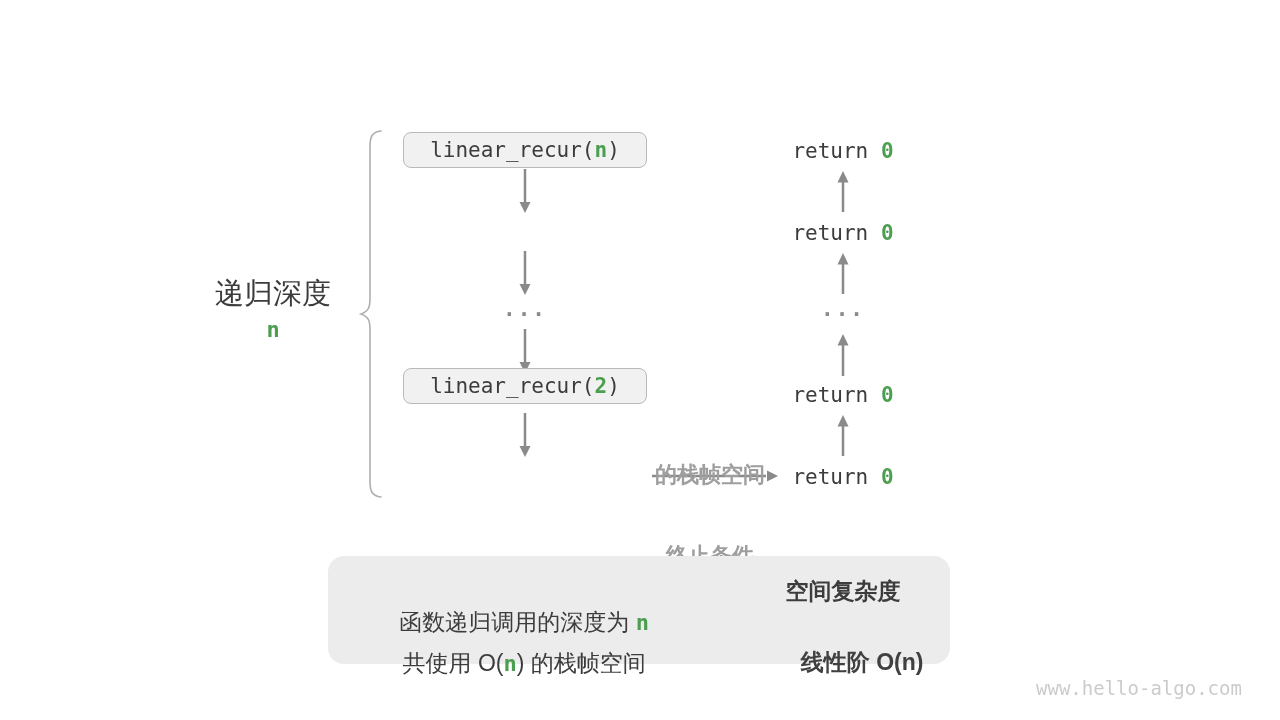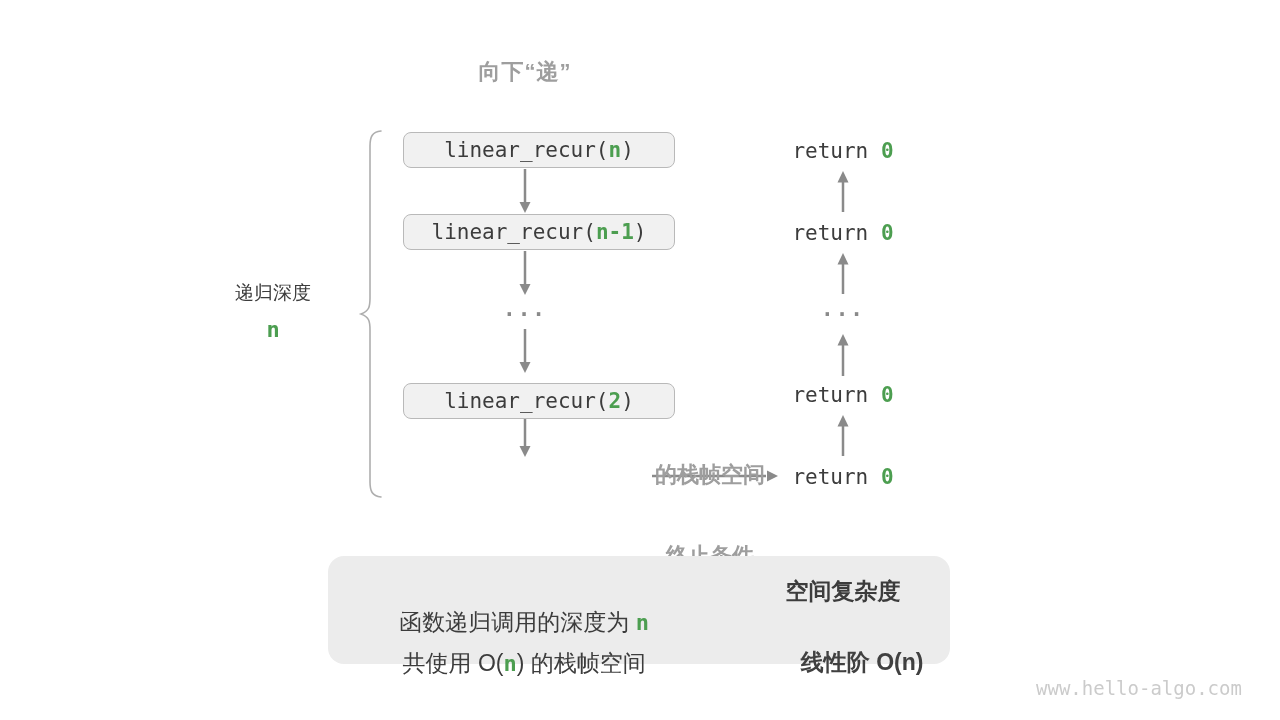--- a/index.html
+++ b/index.html
@@ -6,40 +6,40 @@
   .stage{
     position:relative;width:1280px;height:720px;background:#ffffff;overflow:hidden;
     font-family:"Liberation Sans",sans-serif;color:#3c3c3c;
   }
   .abs{position:absolute;}
   .hdr{
     position:absolute;top:58px;height:28px;line-height:28px;text-align:center;
     font-size:22px;font-weight:bold;color:#9e9e9e;letter-spacing:1px;white-space:pre;
   }
   .callbox{
-    position:absolute;left:403px;width:272px;height:36px;box-sizing:border-box;
+    position:absolute;left:403px;width:244px;height:36px;box-sizing:border-box;
     background:#f1f1f1;border:1.5px solid #b9b9b9;border-radius:8px;
     display:flex;align-items:center;justify-content:center;
   }
   .code{
     font-family:"DejaVu Sans Mono","Liberation Mono",monospace;
     font-size:21px;color:#3c3c3c;white-space:pre;
   }
   .g{color:#4c9e50;font-weight:bold;}
   .ret{
     position:absolute;left:743px;width:200px;height:24px;line-height:24px;text-align:center;
   }
   .dots{
     position:absolute;height:24px;line-height:24px;text-align:center;
     font-family:"DejaVu Sans Mono","Liberation Mono",monospace;
     font-size:21px;font-weight:bold;color:#8a8a8a;letter-spacing:2px;white-space:pre;
   }
   .depth-label{
     position:absolute;left:203px;top:279px;width:140px;height:28px;line-height:28px;
-    text-align:center;font-size:19px;color:#3c3c3c;white-space:pre;
+    text-align:center;font-size:29px;color:#3c3c3c;white-space:pre;
   }
   .depth-var{
     position:absolute;left:203px;top:317px;width:140px;height:26px;line-height:26px;
     text-align:center;font-family:"DejaVu Sans Mono","Liberation Mono",monospace;
     font-size:22px;font-weight:bold;color:#4c9e50;
   }
   .note{
     position:absolute;left:640px;top:407px;width:140px;text-align:center;
     font-size:22px;font-weight:bold;color:#9e9e9e;line-height:27px;white-space:pre;
   }
@@ -106,33 +106,29 @@
     <g>
       <line x1="652" y1="476" x2="766" y2="476"></line>
         <polygon class="head" points="778,476 767,470.5 767,481.5"></polygon>
     </g>
 
     <path d="M 381 131 C 372 132 370 137 370 146 L 370 298 C 370 307 369 311 361 314 C 369 317 370 321 370 330 L 370 482 C 370 491 372 496 381 497" fill="none" stroke="#aeaeae" stroke-width="1.6" stroke-linecap="round"></path>
 
     <polygon points="688,603 712,603 712,593 736,611.5 712,630 712,620 688,620" fill="#c7c7c7"></polygon>
   </svg>
 
-  <div class="hdr" style="left:403px;width:244px">向下“递”</div>
 
   <div class="depth-label">递归深度</div>
   <div class="depth-var">n</div>
 
   <div class="callbox" style="top:132px">
     <span class="code"><span>linear_recur(</span><span class="g">n</span><span>)</span></span>
   </div>
-  <div class="callbox" style="top:214px">
-    <span class="code"><span>linear_recur(</span><span class="g">n-1</span><span>)</span></span>
-  </div>
   <div class="dots" style="left:403px;width:244px;top:297px">...</div>
-  <div class="callbox" style="top:383px">
+  <div class="callbox" style="top:368px">
     <span class="code"><span>linear_recur(</span><span class="g">2</span><span>)</span></span>
   </div>
 
   <div class="ret" style="top:139px">
     <span class="code"><span>return </span><span class="g">0</span></span>
   </div>
   <div class="ret" style="top:221px">
     <span class="code"><span>return </span><span class="g">0</span></span>
   </div>
   <div class="dots" style="left:743px;width:200px;top:297px">...</div>

